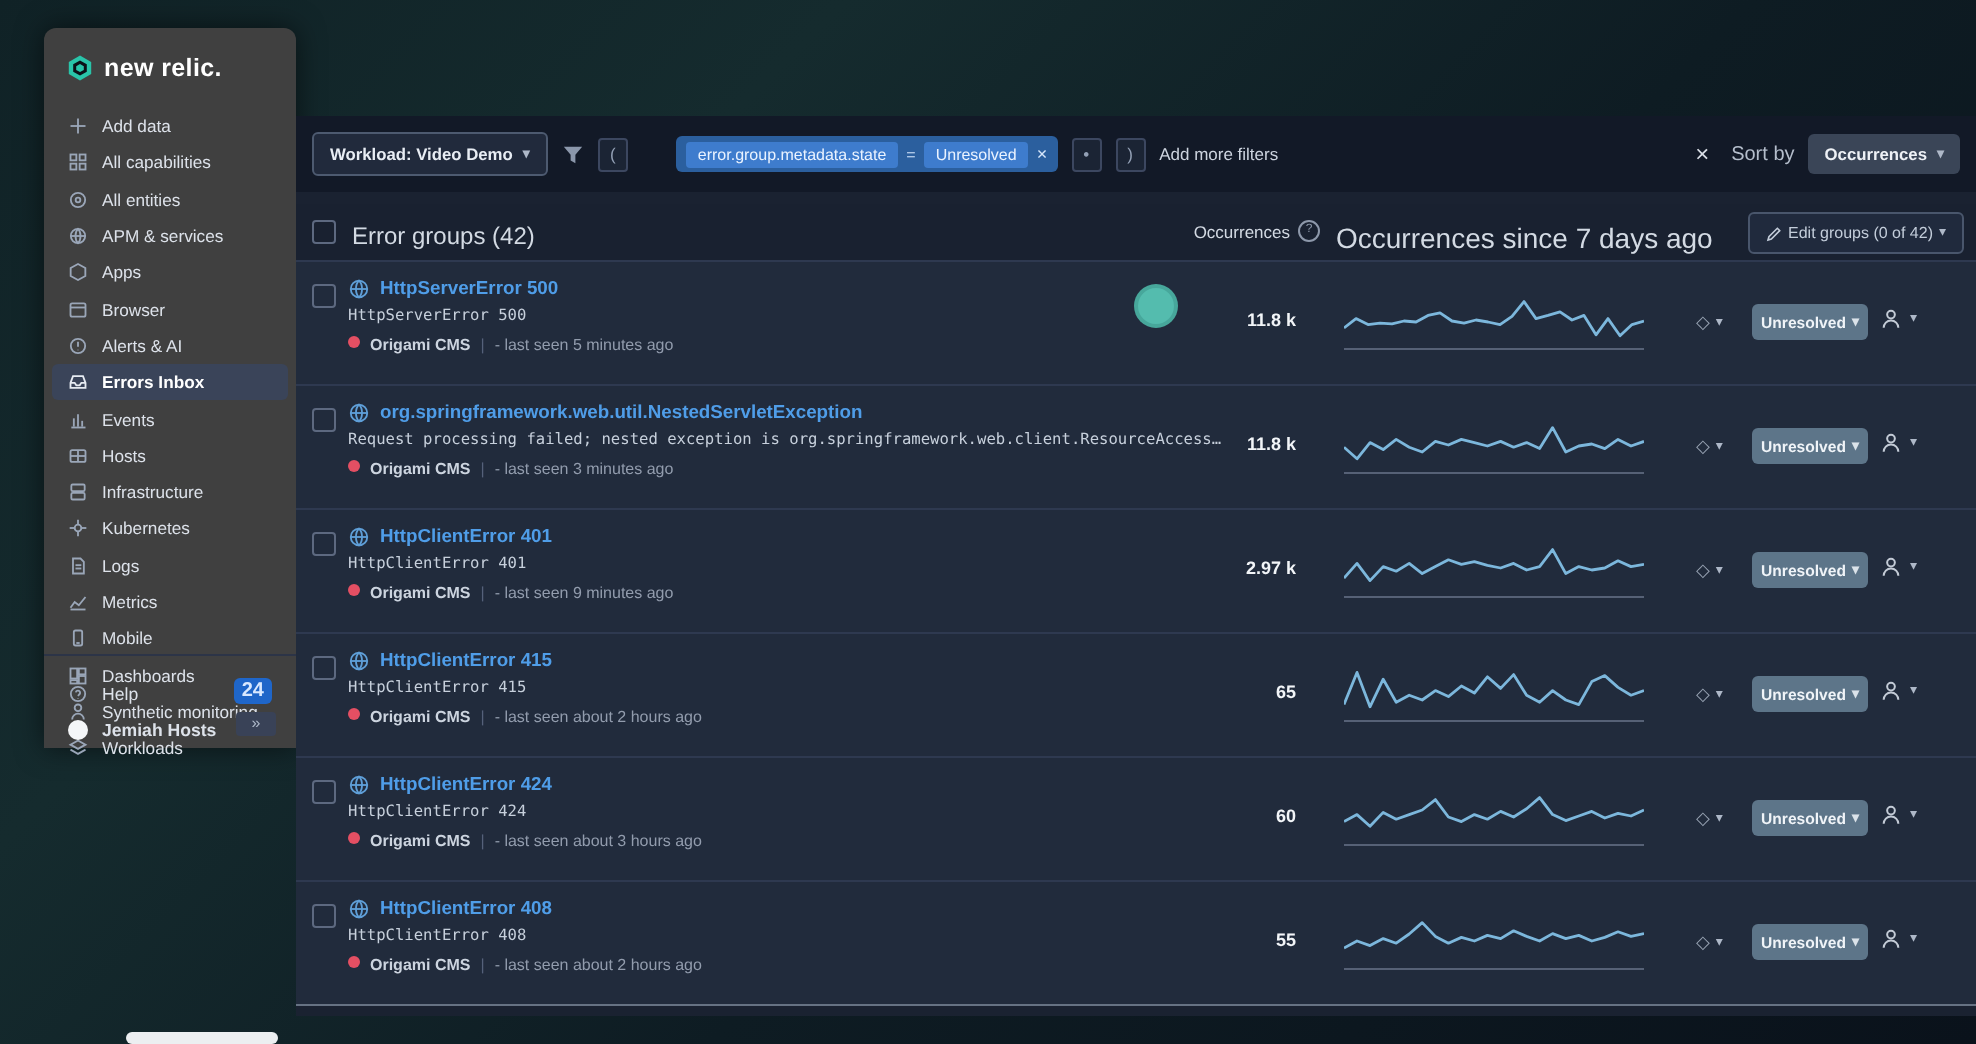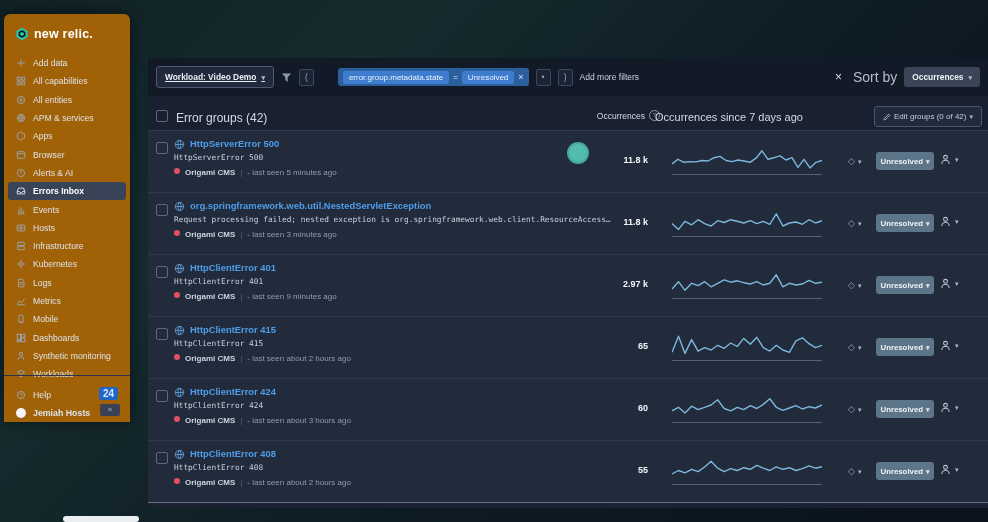--- a/index.html
+++ b/index.html
@@ -3,22 +3,22 @@
 <meta charset="utf-8">
 <style>
   html,body{margin:0;padding:0;}
   body{
     width:988px;height:522px;position:relative;overflow:hidden;
     font-family:"Liberation Sans",sans-serif;
     background:linear-gradient(135deg,#102226 0%,#152b2e 28%,#0e1c23 58%,#0a121b 100%);
     -webkit-font-smoothing:antialiased;
   }
   
-  .sidebar{position:absolute;left:4px;top:14px;width:126px;height:408px;
-    background:#a16207;border-radius:6px 6px 0 0;box-shadow:0 0 14px rgba(0,0,0,.55);}
+  .sidebar{position:absolute;left:22px;top:14px;width:126px;height:360px;
+    background:#404040;border-radius:6px 6px 0 0;box-shadow:0 0 14px rgba(0,0,0,.55);}
   .logo{display:flex;align-items:center;gap:5px;padding:13px 10px 11px 11px;color:#fff;
     font-size:12.5px;font-weight:bold;letter-spacing:.2px;}
   .nav{padding:2px 4px;}
   .nav-item{display:flex;align-items:center;gap:7px;height:18.3px;padding:0 8px;
     color:#dde2ea;font-size:8.6px;border-radius:3px;cursor:pointer;white-space:nowrap;}
   .nav-item.active{background:#3a4459;color:#fff;font-weight:bold;}
   .nico{width:10px;height:10px;stroke:#9aa6b8;fill:none;stroke-width:1.1;flex:0 0 10px;}
   .nav-item.active .nico{stroke:#e6ebf2;}
   .side-bottom{position:absolute;left:0;right:0;bottom:4px;border-top:1px solid #2c3447;padding:6px 0 0 0;}
   .side-row{display:flex;align-items:flex-end;gap:7px;height:18px;padding:0 12px;color:#dde2ea;font-size:8.8px;}
@@ -26,45 +26,45 @@
     padding:1px 4px;border-radius:3px;}
   .avatar{width:10px;height:10px;border-radius:50%;background:#f4f6f8;flex:0 0 10px;}
   .collapse-btn{position:absolute;right:10px;bottom:2px;width:20px;height:12px;background:#394257;
     color:#aeb8c8;font-size:8px;line-height:12px;text-align:center;border-radius:2px;cursor:pointer;}
   
   .main{position:absolute;left:148px;top:58px;width:840px;height:450px;background:#1a2231;}
   
   .filterbar{position:absolute;left:0;top:0;width:100%;height:38px;background:#121927;
     display:flex;align-items:center;gap:7px;padding:0 8px;box-sizing:border-box;}
   .wl-btn{display:flex;align-items:center;gap:5px;height:20px;padding:0 8px;border:1px solid #4d5a70;
-    border-radius:3px;background:#212a3c;color:#e8edf4;font-size:8.4px;font-weight:bold;cursor:pointer;white-space:nowrap;text-decoration:underline;}
+    border-radius:3px;background:#212a3c;color:#e8edf4;font-size:8.4px;font-weight:bold;cursor:pointer;white-space:nowrap;}
   .chev{font-size:7px;color:#aeb8c8;line-height:1;}
   .funnel{width:11px;height:11px;fill:#8b97ab;}
   .sq-btn{width:13px;height:15px;border:1px solid #3c4760;border-radius:2px;background:#1b2434;
     color:#93a0b5;font-size:8.5px;display:flex;align-items:center;justify-content:center;cursor:pointer;}
   .pill{display:flex;align-items:center;gap:4px;height:18px;background:#2b5f9e;border-radius:3px;
     padding:0 5px;font-size:8px;color:#cfe2fa;margin-left:17px;}
   .chip{background:#3e7ccd;border-radius:2px;padding:2px 6px;color:#eaf3ff;white-space:nowrap;}
   .pill-x{color:#d6e6fb;cursor:pointer;font-size:9px;}
   .addmore{color:#cdd4df;font-size:8.5px;white-space:nowrap;}
   .fb-spacer{flex:1;}
   .fb-close{color:#d9dee6;font-size:12px;cursor:pointer;padding:0 4px;}
-  .sortlbl{color:#b4bdcb;font-size:14px;}
+  .sortlbl{color:#b4bdcb;font-size:10px;}
   .sort-btn{display:flex;align-items:center;gap:5px;height:20px;padding:0 8px;border-radius:3px;
     background:#3a4557;color:#eef1f6;font-size:8.4px;font-weight:bold;cursor:pointer;white-space:nowrap;}
   
   .thead{position:absolute;left:0;top:44px;width:100%;height:28px;background:#192130;}
   .cb{position:absolute;width:10px;height:10px;border:1.4px solid #5d6980;border-radius:2px;cursor:pointer;}
   .hdr-cb{left:8px;top:8px;}
   .hdr-title{position:absolute;left:28px;top:9px;color:#d3dae3;font-size:12px;}
   .hdr-occwrap{position:absolute;left:400px;top:8px;width:112px;display:flex;justify-content:flex-end;
     align-items:center;gap:4px;color:#d3dae3;font-size:8.5px;}
   .info-ic{width:9px;height:9px;border:1px solid #8d98aa;border-radius:50%;color:#8d98aa;font-size:6px;
     line-height:9px;text-align:center;}
-  .hdr-since{position:absolute;left:507px;top:9px;color:#d3dae3;font-size:11px;}
+  .hdr-since{position:absolute;left:520px;top:9px;color:#d3dae3;font-size:14px;}
   .edit-btn{position:absolute;right:6px;top:4px;display:flex;align-items:center;gap:3px;height:19px;
     padding:0 8px;border:1px solid #49566c;border-radius:3px;background:#202a3d;color:#c3cdda;
     font-size:8px;cursor:pointer;}
   .pencil{width:8px;height:8px;stroke:#c3cdda;fill:none;stroke-width:1.2;}
   
   .rows{position:absolute;left:0;top:72px;width:100%;border-bottom:1px solid rgba(178,193,214,.5);}
   .row{position:relative;height:61px;background:#212b3c;border-top:1px solid #2e3950;}
   .row .cb{left:8px;top:11px;}
   .globe{position:absolute;left:26px;top:8px;width:11px;height:11px;stroke:#5f9fd8;fill:none;stroke-width:1;}
   .etitle{position:absolute;left:42px;top:7px;color:#4f9de8;font-size:9.4px;font-weight:bold;cursor:pointer;

